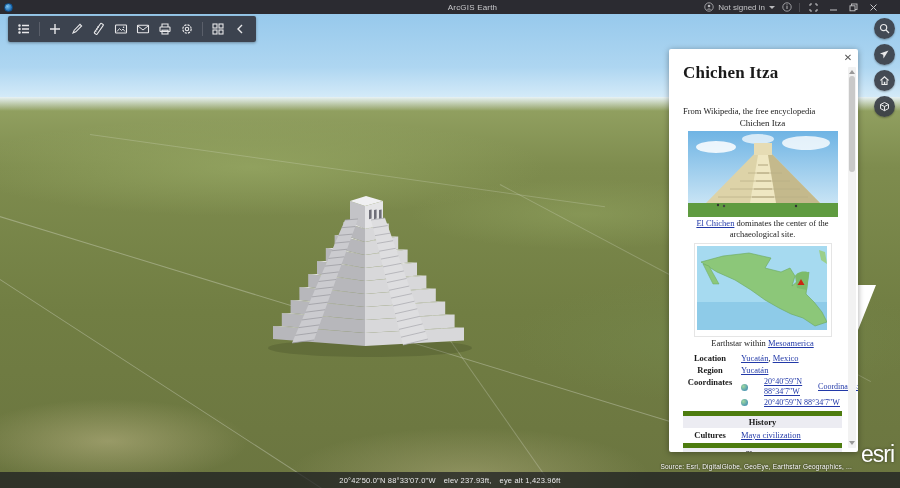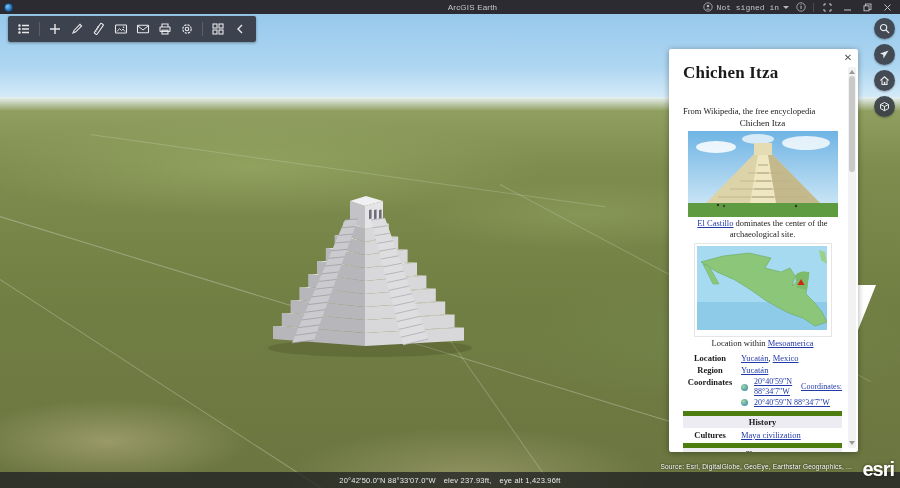--- a/index.html
+++ b/index.html
@@ -3,21 +3,21 @@
 <meta charset="utf-8">
 <style>
   * { margin:0; padding:0; box-sizing:border-box; }
   html,body { width:900px; height:488px; overflow:hidden; font-family:"Liberation Sans", sans-serif; }
   .window { position:relative; width:900px; height:488px; background:#222; overflow:hidden; }
 
   
   .titlebar { position:absolute; left:0; top:0; width:900px; height:14px; background:#2b2b31; display:flex; align-items:center; z-index:50; }
   .app-logo { width:9px; height:9px; border-radius:50%; background:radial-gradient(circle at 35% 35%, #7ec4f0, #1d6fb8 70%); margin-left:4px; border:1px solid #0f4f8a; }
   .tb-title { position:absolute; left:0; right:0; text-align:center; color:#c9c9cc; font-size:8px; letter-spacing:.2px;padding-left:45px; }
-  .tb-right { margin-left:auto; display:flex; align-items:center; gap:7px; padding-right:6px; z-index:2;font-family:Liberation Mono, monospace; }
+  .tb-right { margin-left:auto; display:flex; align-items:center; gap:7px; padding-right:20px; z-index:2; }
   .signin { display:flex; align-items:center; gap:4px; color:#c5c5c8; font-size:8px; cursor:pointer; }
   .person-ic svg, .info-ic svg { display:block; }
   .caret-down { width:0; height:0; border-left:3px solid transparent; border-right:3px solid transparent; border-top:3px solid #b9b9bc; }
   .tb-sep { width:1px; height:9px; background:#4a4a50; }
   .winbtn { width:13px; height:12px; display:flex; align-items:center; justify-content:center; color:#c5c5c8; cursor:pointer; }
   .winbtn svg { display:block; }
 
   
   .viewport { position:absolute; left:0; top:14px; width:900px; height:474px; overflow:hidden; }
   .sky { position:absolute; left:0; top:0; width:900px; height:97px;
@@ -75,27 +75,27 @@
   a.wlink { color:#2239a8; text-decoration:underline; cursor:pointer; }
   .caption { font-size:8.5px; text-align:center; line-height:1.25; margin-top:1px; color:#222; }
 
   .thumb { display:block; margin:3px auto 0 auto; }
   .map-frame { width:138px; margin:4px auto 0 auto; background:#fff; border:1px solid #e5e5e5; padding:2px; }
 
   .ib-row { display:flex; font-size:8.5px; line-height:1.18; margin-top:2px; }
   .ib-label { width:54px; font-weight:bold; text-align:center; flex-shrink:0; }
   .ib-value { flex:1; padding-left:4px; }
   .ib-header { font-size:8.5px; font-weight:bold; text-align:center; background:#ececf2; margin-top:3px; padding:1px 0; border-top:5px solid #4d7c0f; }
-  .coord-line { display:flex; align-items:center; gap:6px; font-size:8px; line-height:1.3;text-decoration:underline; }
+  .coord-line { display:flex; align-items:center; gap:16px; font-size:8px; line-height:1.3;text-decoration:underline; }
   .globe-dot { width:7px; height:7px; border-radius:50%; background:radial-gradient(circle at 35% 35%, #9fd89f, #2e7fb8); flex-shrink:0; }
 
   
   .attribution { position:absolute; right:48px; bottom:18px; color:#fff; font-size:6.5px; z-index:35;
                  text-shadow:0 0 2px rgba(0,0,0,.9); letter-spacing:.2px; }
-  .esri-logo { position:absolute; right:6px; bottom:7px; color:#fff; font-size:20px; font-weight:bold;
+  .esri-logo { position:absolute; right:6px; bottom:20px; color:#fff; font-size:23px; font-weight:normal;
                letter-spacing:-1px; z-index:36; text-shadow:0 0 3px rgba(0,0,0,.5); }
 
   
   .statusbar { position:absolute; left:0; bottom:0; width:900px; height:16px; background:rgba(25,27,32,.72);
                display:flex; align-items:center; justify-content:center; gap:8px; z-index:34;
                color:#e9e9ea; font-size:7.5px; letter-spacing:.2px; }
 </style>
 </head>
 <body>
 
@@ -363,36 +363,36 @@
           <rect x="66" y="12" width="18" height="12" fill="#e6dcb4"></rect>
           <polygon points="62,72 70,24 80,24 88,72" fill="#efe7c2"></polygon>
           <path d="M64 66 h22 M66 58 h18 M68 50 h15 M69 42 h12 M70 34 h10" stroke="#b0a47c" stroke-width="1"></path>
           <path d="M30 66 h90 M42 58 h70 M52 50 h50 M60 42 h34" stroke="#b8ad84" stroke-width="1" opacity=".7"></path>
         </g>
         <circle cx="30" cy="74" r="1.2" fill="#333"></circle>
           <circle cx="36" cy="75" r="1.2" fill="#444"></circle>
           <circle cx="108" cy="75" r="1.2" fill="#333"></circle>
       </svg>
       <div class="caption">
-        <a class="wlink">El Castillo</a><span> dominates the center of the archaeological site.</span>
+        <a class="wlink">El Chichen</a><span> dominates the center of the archaeological site.</span>
       </div>
 
       <div class="map-frame">
         <svg width="130" height="84" viewBox="0 0 130 84">
           <rect width="130" height="84" fill="#a6daf0"></rect>
           <rect y="56" width="130" height="28" fill="#8ecbe8"></rect>
           <path d="M4,16 L26,10 L52,7 L74,12 L68,22 L84,26 L93,22 L98,30 L95,40 L103,33 L112,26 L109,48 L117,56 L125,66 L130,76 L118,80 L106,72 L94,68 L82,62 L68,54 L54,44 L38,34 L20,26 Z" fill="#8cc779" stroke="#6aa85c" stroke-width="0.6"></path>
           <path d="M6,18 L12,20 L22,38 L16,38 Z" fill="#8cc779" stroke="#6aa85c" stroke-width="0.5"></path>
           <path d="M122,4 L128,6 L130,18 L124,14 Z" fill="#9ccf8a"></path>
           <path d="M98,30 C100,26 108,24 112,27 L110,44 L100,42 Z" fill="#7dbb6a"></path>
           <polygon points="104,33 107.5,39 100.5,39" fill="#cc2512"></polygon>
         </svg>
       </div>
       <div class="caption">
-        <span>Location within </span><a class="wlink">Mesoamerica</a>
+        <span>Earthstar within </span><a class="wlink">Mesoamerica</a>
       </div>
 
       <div class="ib-row" style="margin-top:4px;justify-content:space-between;">
         <div class="ib-label">Location</div>
         <div class="ib-value"><a class="wlink">Yucatán</a><span>, </span><a class="wlink">Mexico</a></div>
       </div>
       <div class="ib-row">
         <div class="ib-label">Region</div>
         <div class="ib-value"><a class="wlink">Yucatán</a></div>
       </div>

